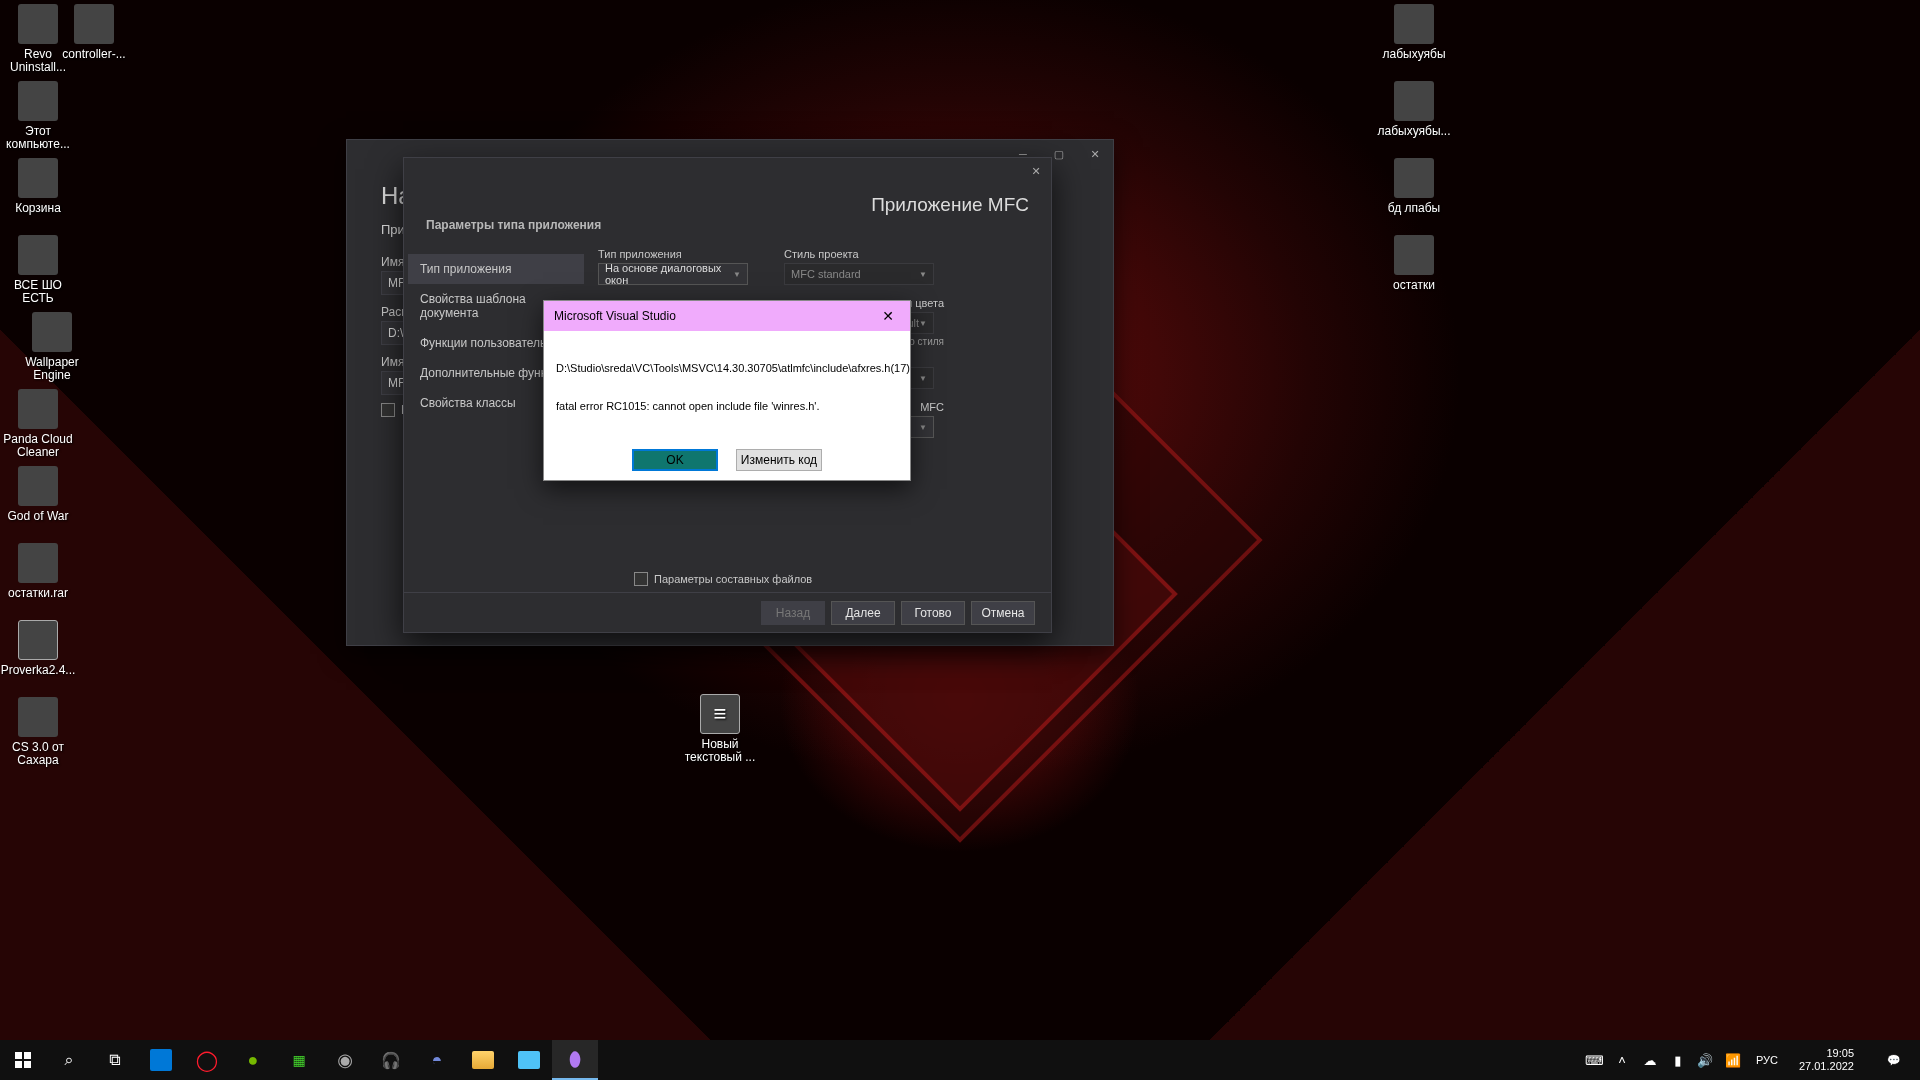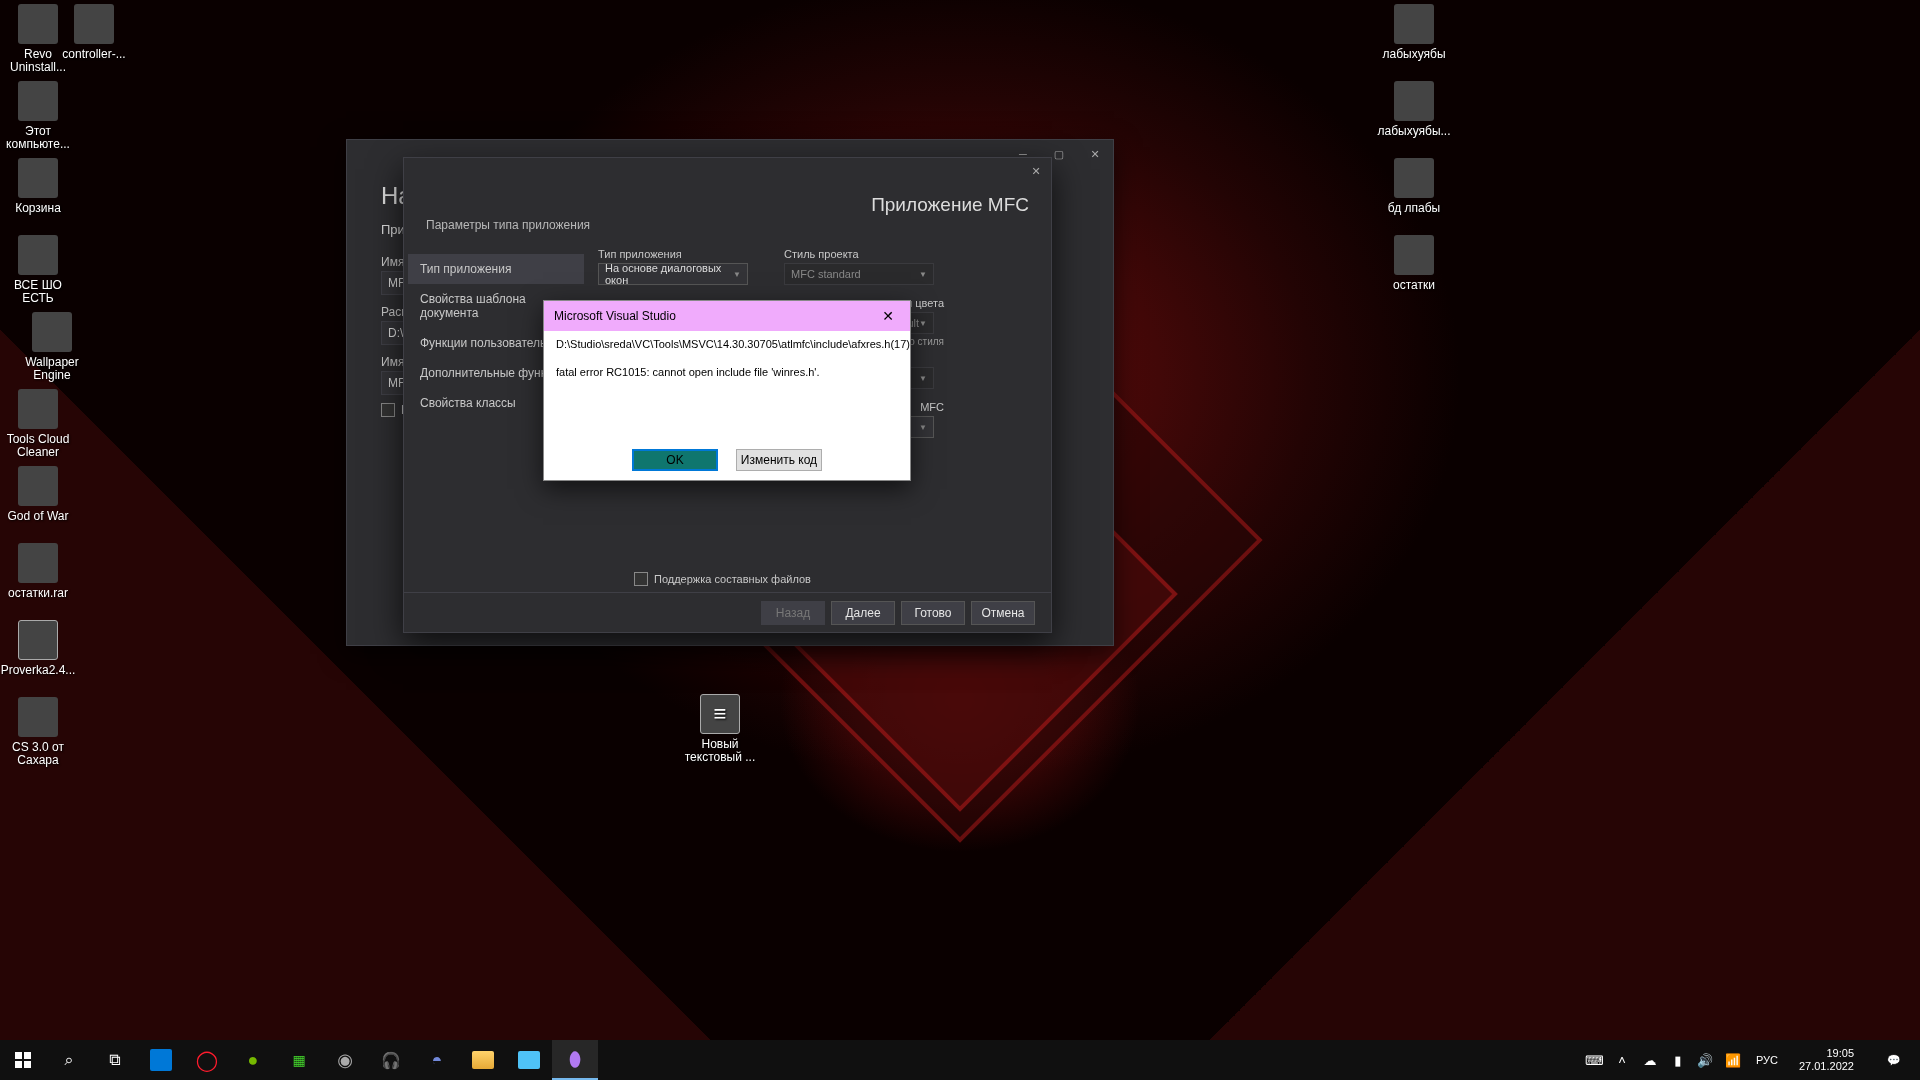--- a/index.html
+++ b/index.html
@@ -77,21 +77,21 @@
 
 
 .wizard{
   position:absolute;left:403px;top:157px;width:649px;height:476px;
   background:#2d2d30;border:1px solid #3f3f46;box-shadow:0 12px 32px rgba(0,0,0,.7);
   display:flex;flex-direction:column;color:#dcdcdc;
 }
 .wiz-titlebar{height:26px;display:flex;align-items:center;justify-content:flex-end;}
 .wiz-header{padding:10px 22px 14px;}
 .wiz-header h2{font-size:19px;font-weight:400;text-align:right;}
-.wiz-header .sub{font-size:12px;color:#b8b8b8;margin-top:2px;}
+.wiz-header .sub{font-size:12px;color:#b8b8b8;margin-top:2px;font-weight:bold;}
 .wiz-body{flex:1;display:flex;padding:0 4px;gap:14px;}
 .wiz-nav{width:176px;display:flex;flex-direction:column;padding-top:8px;}
 .wiz-nav-item{
   padding:8px 12px;font-size:12px;color:#c8c8c8;cursor:pointer;
 }
 .wiz-nav-item.active{background:#3f3f46;}
 .wiz-content{flex:1;display:flex;gap:26px;padding-top:2px;}
 .wiz-col{display:flex;flex-direction:column;gap:12px;}
 .wiz-col .group{font-size:12px;}
 .wiz-col .glabel{color:#c8c8c8;margin-bottom:3px;display:block;font-size:11px;}
@@ -121,21 +121,21 @@
 }
 .err-title{
   height:30px;display:flex;align-items:center;justify-content:space-between;
   padding:0 2px 0 10px;background:#f0abfc;font-size:12px;
 }
 .err-close{
   width:40px;height:28px;display:flex;align-items:center;justify-content:center;
   cursor:pointer;font-size:14px;
 }
 .err-body{flex:1;padding:6px 12px;font-size:11px;line-height:14px;}
-.err-body p{margin-bottom:14px;}
+.err-body p{margin-bottom:14px;margin-top:24px;}
 .err-footer{
   height:40px;display:flex;align-items:center;justify-content:center;gap:18px;
 }
 .err-btn{
   width:86px;height:22px;background:#e1e1e1;border:1px solid #adadad;
   font-size:12px;cursor:pointer;font-family:inherit;
 }
 .err-btn.primary{border:2px solid #0078d7;background:#0f766e;}
 
 
@@ -182,21 +182,21 @@
     <div class="desktop-icon" style="left: 0px; top: 235px;">
       <div class="ico ico-folder"></div>
       <span class="lbl">ВСЕ ШО ЕСТЬ</span>
     </div>
     <div class="desktop-icon" style="left: 14px; top: 312px;">
       <div class="ico ico-we"></div>
       <span class="lbl">Wallpaper Engine</span>
     </div>
     <div class="desktop-icon" style="left: 0px; top: 389px;">
       <div class="ico ico-pcc"></div>
-      <span class="lbl">Tools Cloud Cleaner</span>
+      <span class="lbl">Panda Cloud Cleaner</span>
     </div>
     <div class="desktop-icon" style="left: 0px; top: 466px;">
       <div class="ico ico-gow"></div>
       <span class="lbl">God of War</span>
     </div>
     <div class="desktop-icon" style="left: 0px; top: 543px;">
       <div class="ico ico-rar"></div>
       <span class="lbl">остатки.rar</span>
     </div>
     <div class="desktop-icon" style="left: 0px; top: 620px;">
@@ -320,21 +320,21 @@
             <span>MFC в общей биб</span>
               <span class="arrow">▼</span>
           </div>
         </div>
       </div>
     </div>
   </div>
   <div style="padding:0 0 6px 230px;">
     <div class="chklabel">
       <div class="checkbox"></div>
-      <span>Поддержка составных файлов</span>
+      <span>Параметры составных файлов</span>
     </div>
   </div>
   <div class="wiz-footer">
     <button class="wiz-btn dis">Назад</button>
     <button class="wiz-btn">Далее</button>
     <button class="wiz-btn">Готово</button>
     <button class="wiz-btn">Отмена</button>
   </div>
 </div>
 

